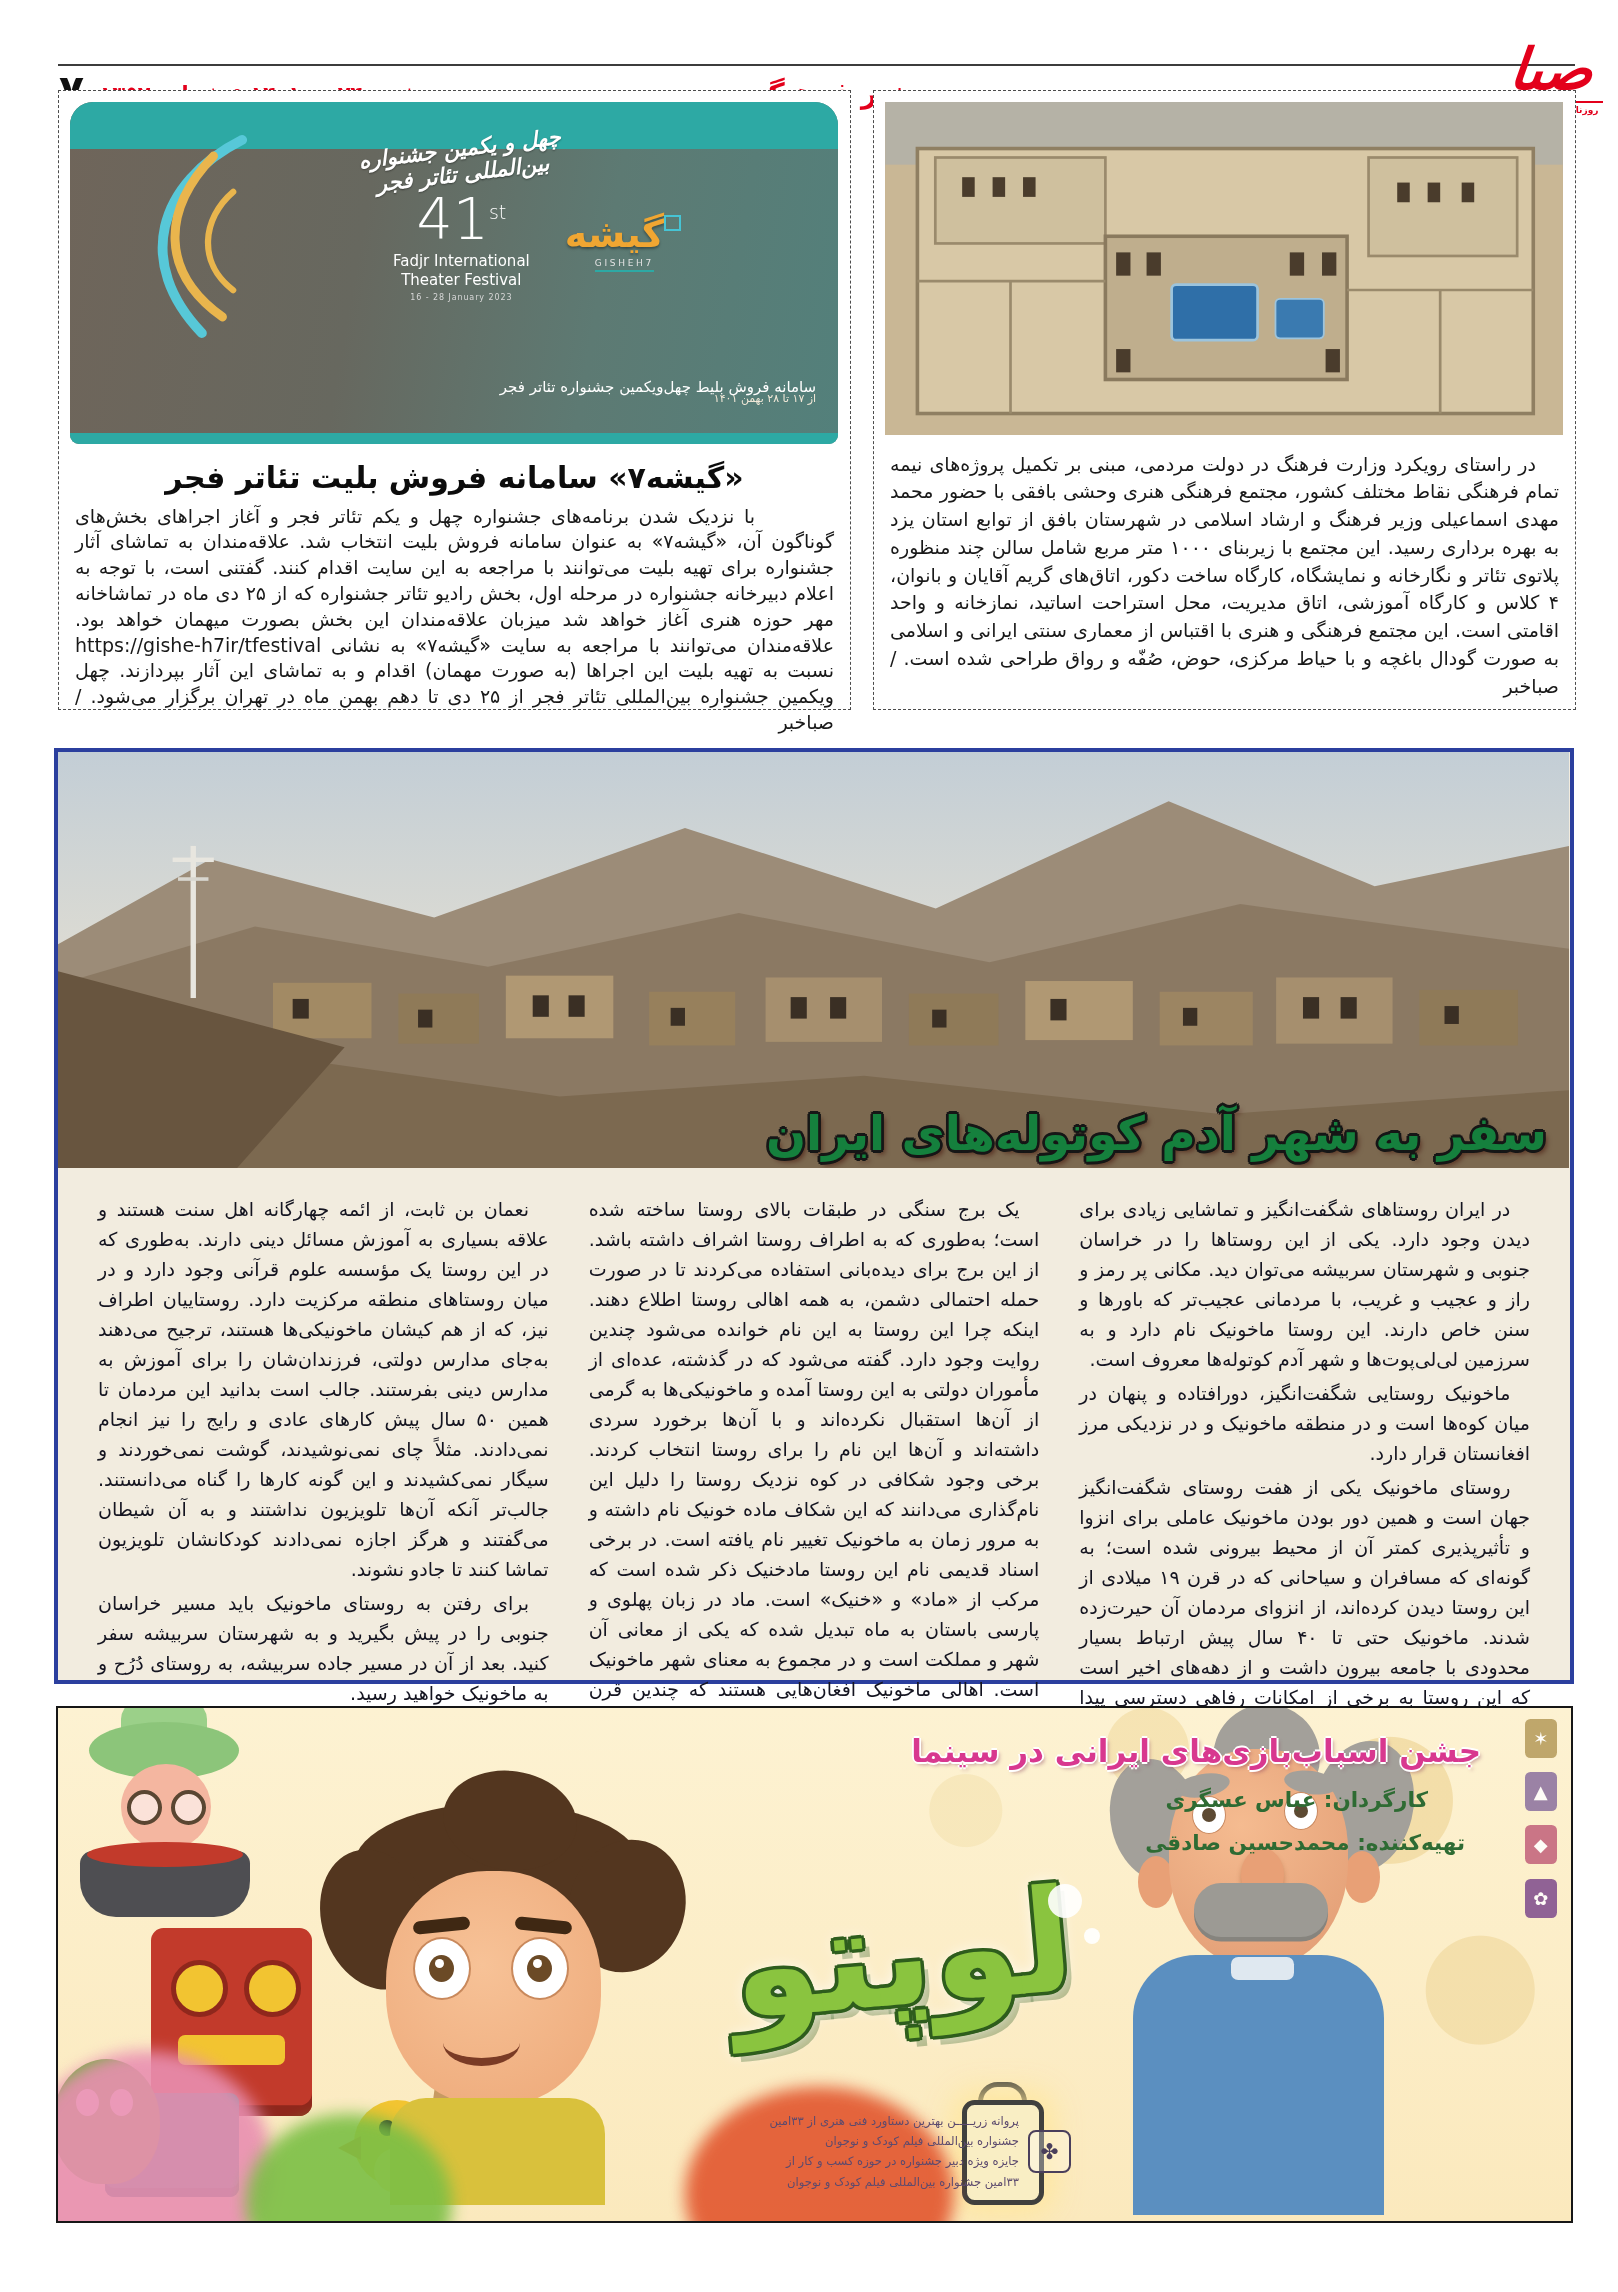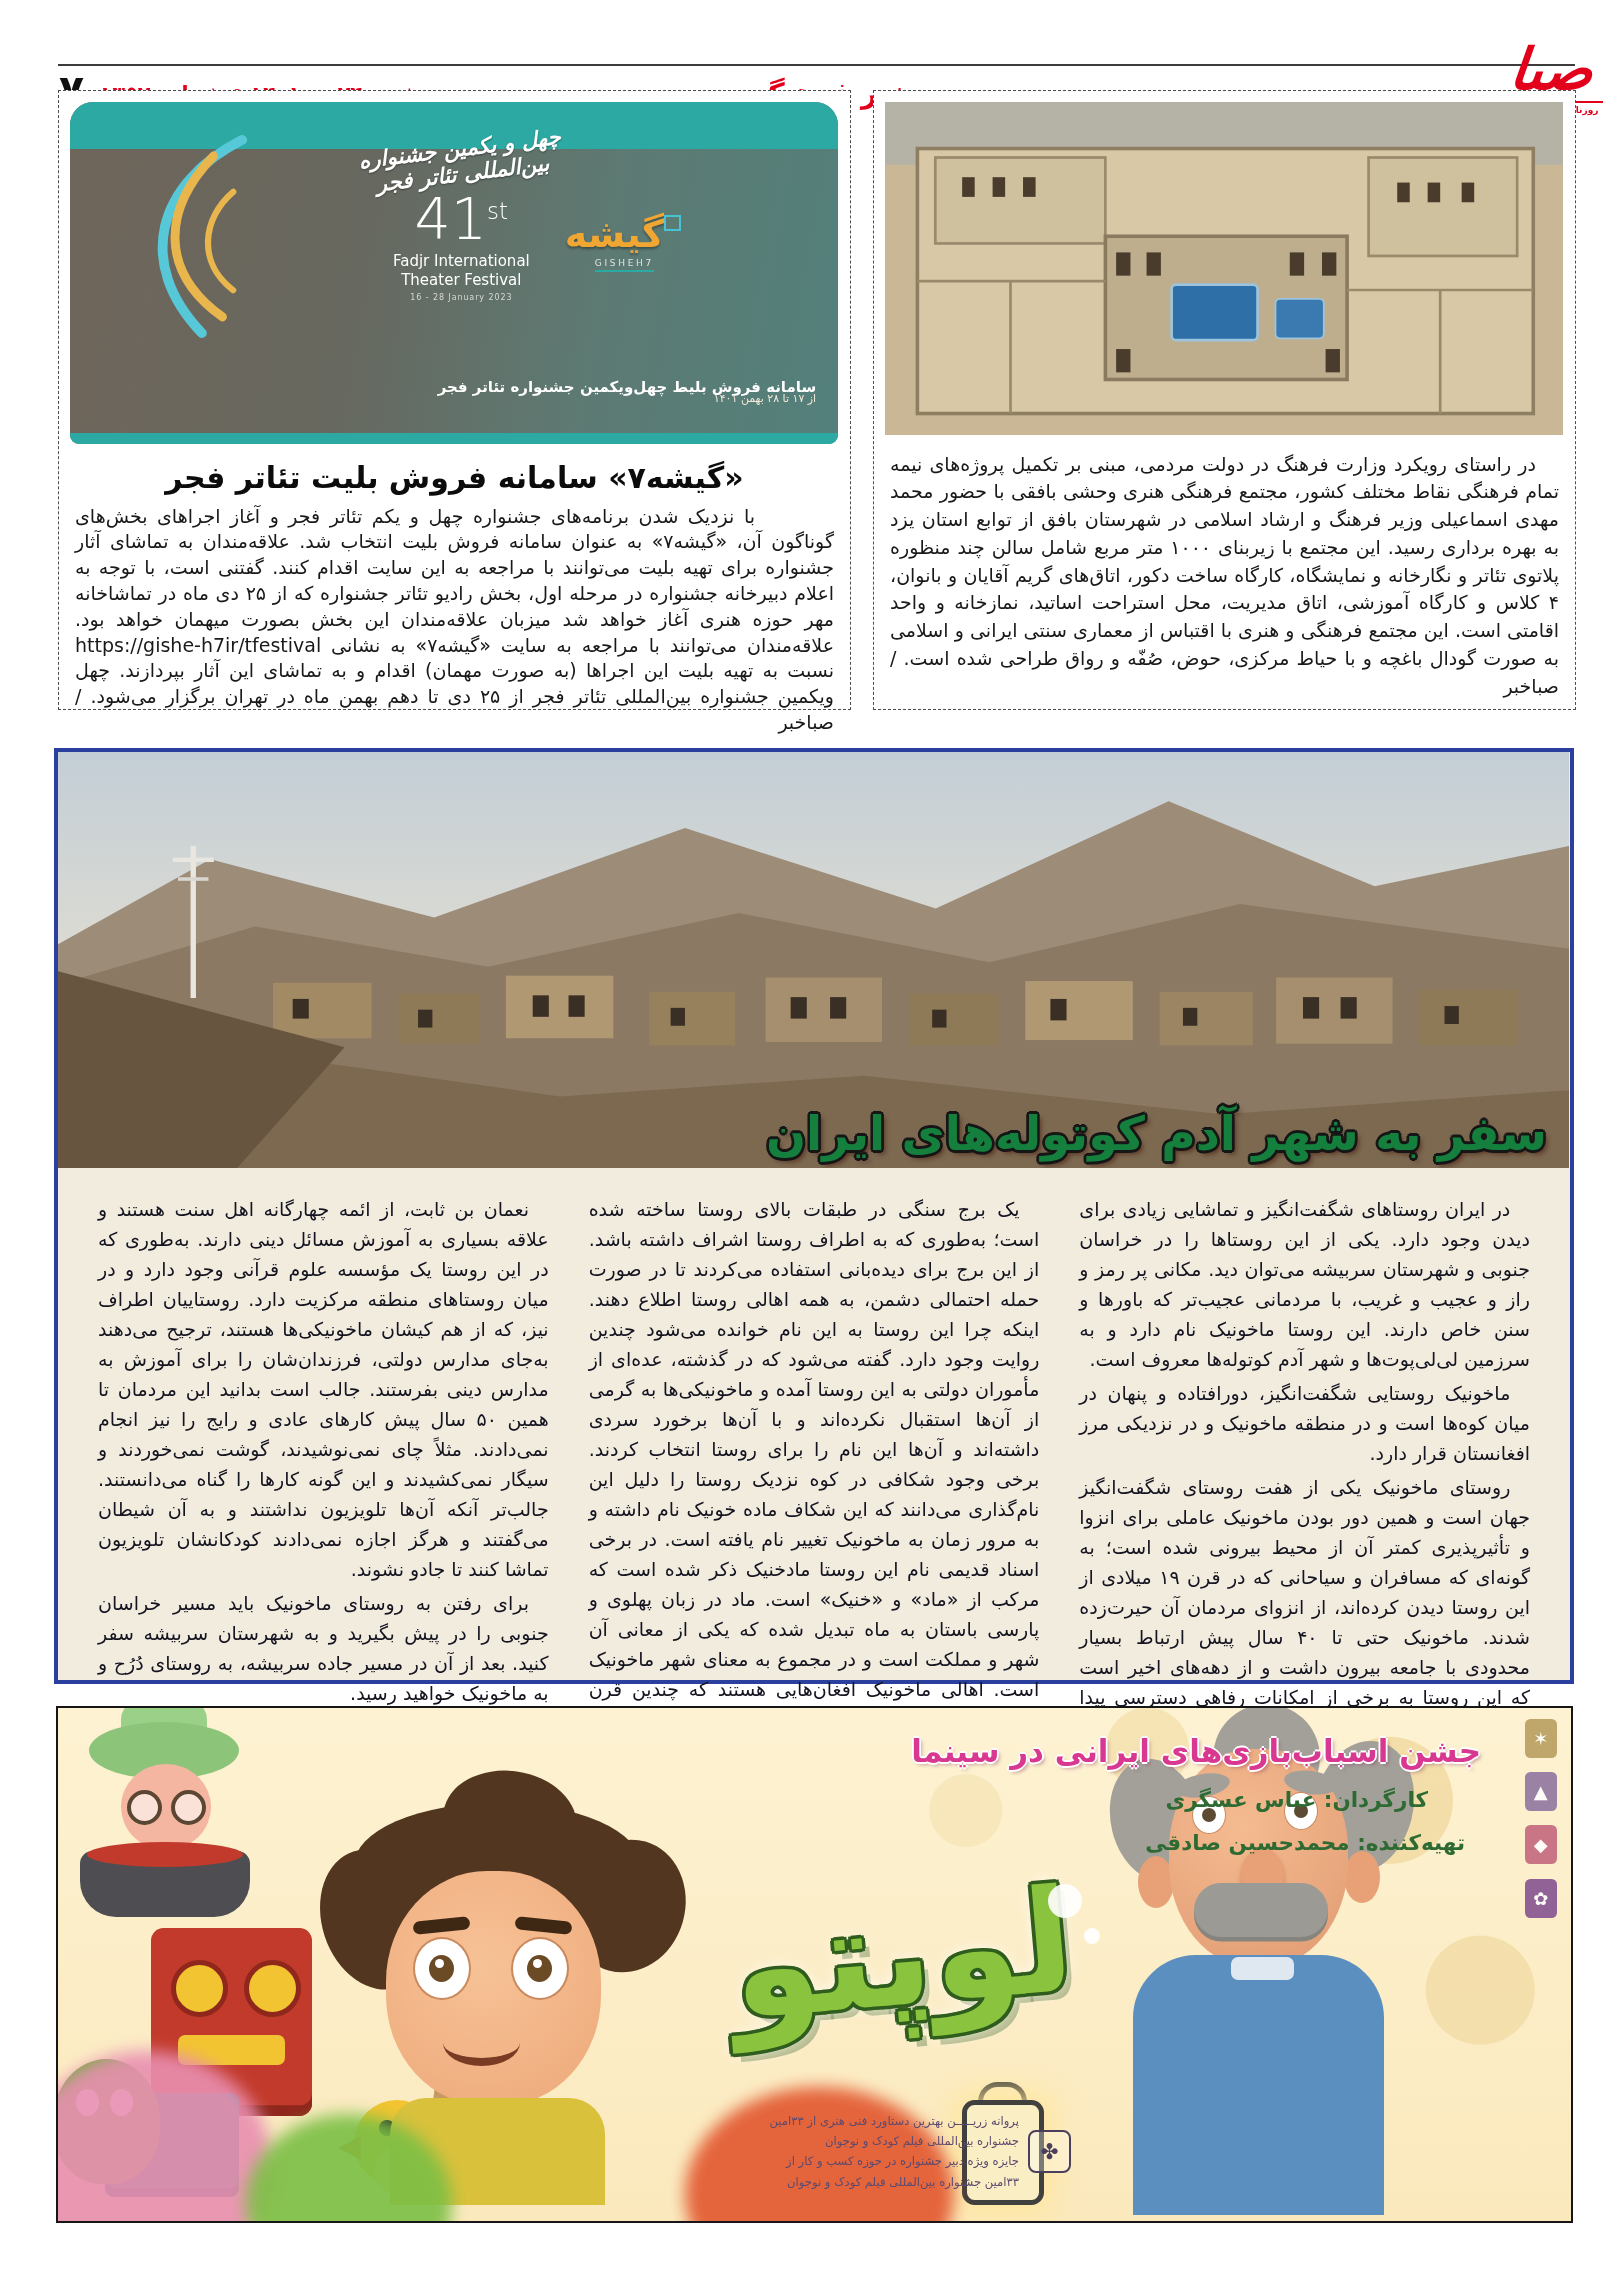--- a/index.html
+++ b/index.html
@@ -23,26 +23,26 @@
   .box-bafghi .nbody{line-height:1.46;text-indent:23px;margin-top:10.7px}
   
   .banner{position:absolute;left:10.7px;top:10.7px;width:768px;height:342px;border-radius:23px 23px 9px 9px;overflow:hidden;
           background:linear-gradient(100deg,#6f655a 0%,#67685f 38%,#5d7a73 68%,#53807b 100%)}
   .banner-top{position:absolute;left:0;top:0;width:100%;height:47px;background:#2da9a4}
   .banner-bot{position:absolute;left:0;bottom:0;width:100%;height:10.7px;background:#2da9a4}
   .gisheh-logo{position:absolute;right:20%;top:33%;text-align:center;direction:rtl}
   .gisheh-word{font-size:38px;font-weight:bold;color:#f0a632;line-height:1;text-shadow:0 1.8px 2.7px rgba(0,0,0,.35)}
   .gisheh-box{display:inline-block;width:12.5px;height:12.5px;border:2.7px solid #46c4d4;margin-right:3.6px;vertical-align:top}
   .gisheh-sub{font-size:9px;letter-spacing:2.7px;color:#e3e3e3;margin-top:5.4px;border-bottom:2.7px solid #2da9a4;display:inline-block;padding-bottom:1.8px}
-  .banner-line1{position:absolute;right:21.5px;bottom:48px;font-size:15px;font-weight:bold;color:#fff;direction:rtl}
+  .banner-line1{position:absolute;right:21.5px;bottom:48px;font-size:15px;font-weight:normal;color:#fff;direction:rtl}
   .banner-line2{position:absolute;right:21.5px;bottom:39px;font-size:11px;color:#f2e9d8;direction:rtl}
   .fest{position:absolute;left:36%;top:10%;width:30%;text-align:center;color:#fff}
   .fest-fa{font-size:21.5px;font-weight:bold;font-style:italic;direction:rtl;transform:rotate(-7deg);text-shadow:0 0.9px 1.8px rgba(0,0,0,.4)}
   .fest-num{font-size:57px;font-weight:200;line-height:1;margin-top:5.4px}
-  .fest-num sup{font-size:23px}
+  .fest-num sup{font-size:19px}
   .fest-en{font-size:15px;line-height:1.25;margin-top:3.6px}
   .fest-date{font-size:8px;color:#d8d8d8;margin-top:3.6px;letter-spacing:0.9px}
   .fest-mark{position:absolute;left:5%;top:8%}
   
   .bphoto{position:absolute;left:10.7px;top:10.7px;width:678px;height:333px;overflow:hidden;background:#c9b795}
   
   .feature{position:absolute;left:54px;top:748px;width:1520px;height:936px;border:4.5px solid #2b3f9e;background:#f2ecdf;box-sizing:border-box}
   .fphoto{position:relative;width:100%;height:416px;overflow:hidden}
   .fheadline{position:absolute;right:23px;bottom:7.2px;font-size:47px;font-weight:bold;color:#15803d;direction:rtl;white-space:nowrap;
      text-shadow:-2.7px 0 #161616,2.7px 0 #161616,0 -2.7px #161616,0 2.7px #161616,-1.8px -1.8px #161616,1.8px 1.8px #161616,-1.8px 1.8px #161616,1.8px -1.8px #161616,3.6px 3.6px 5.4px rgba(60,10,0,.55)}

